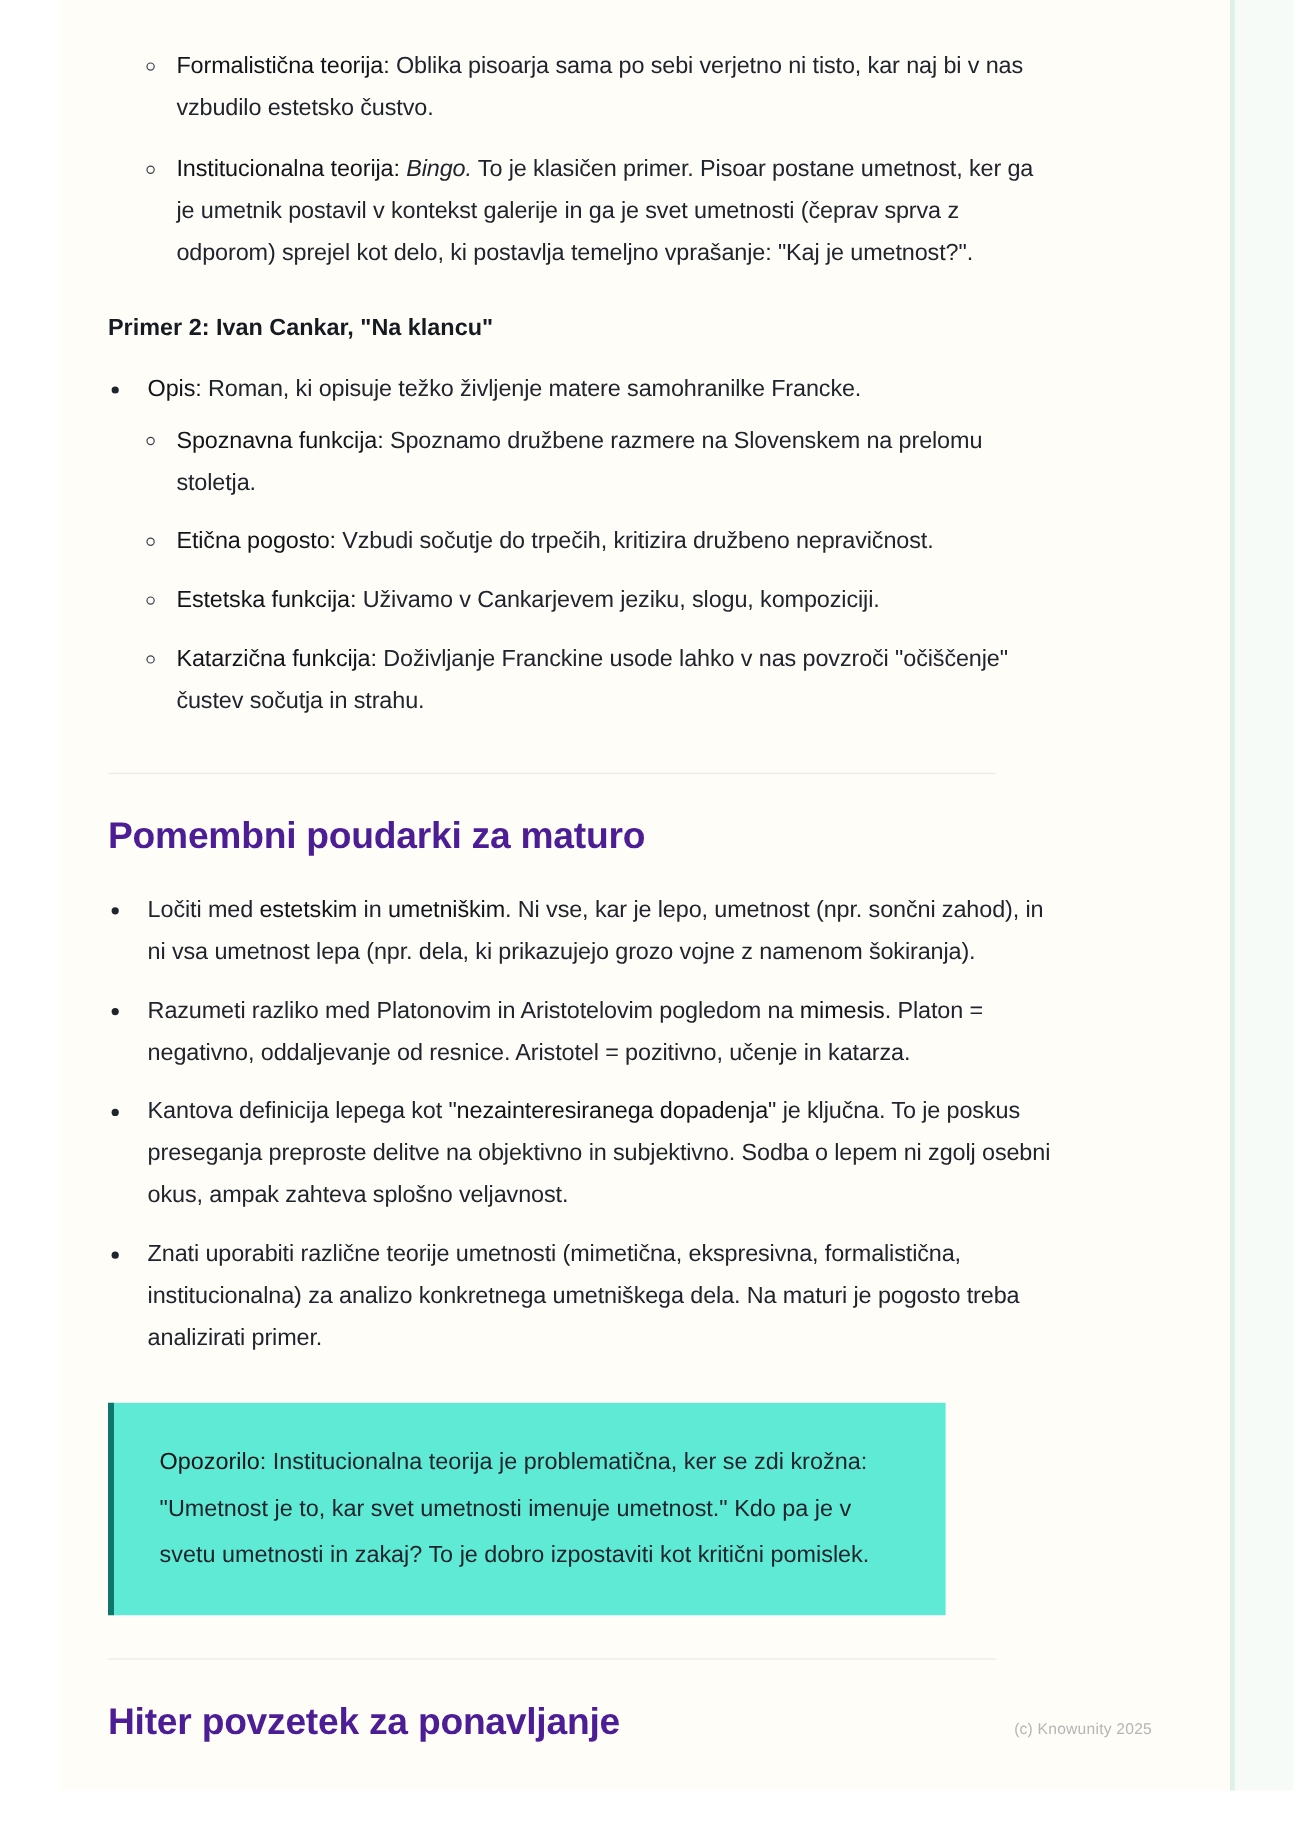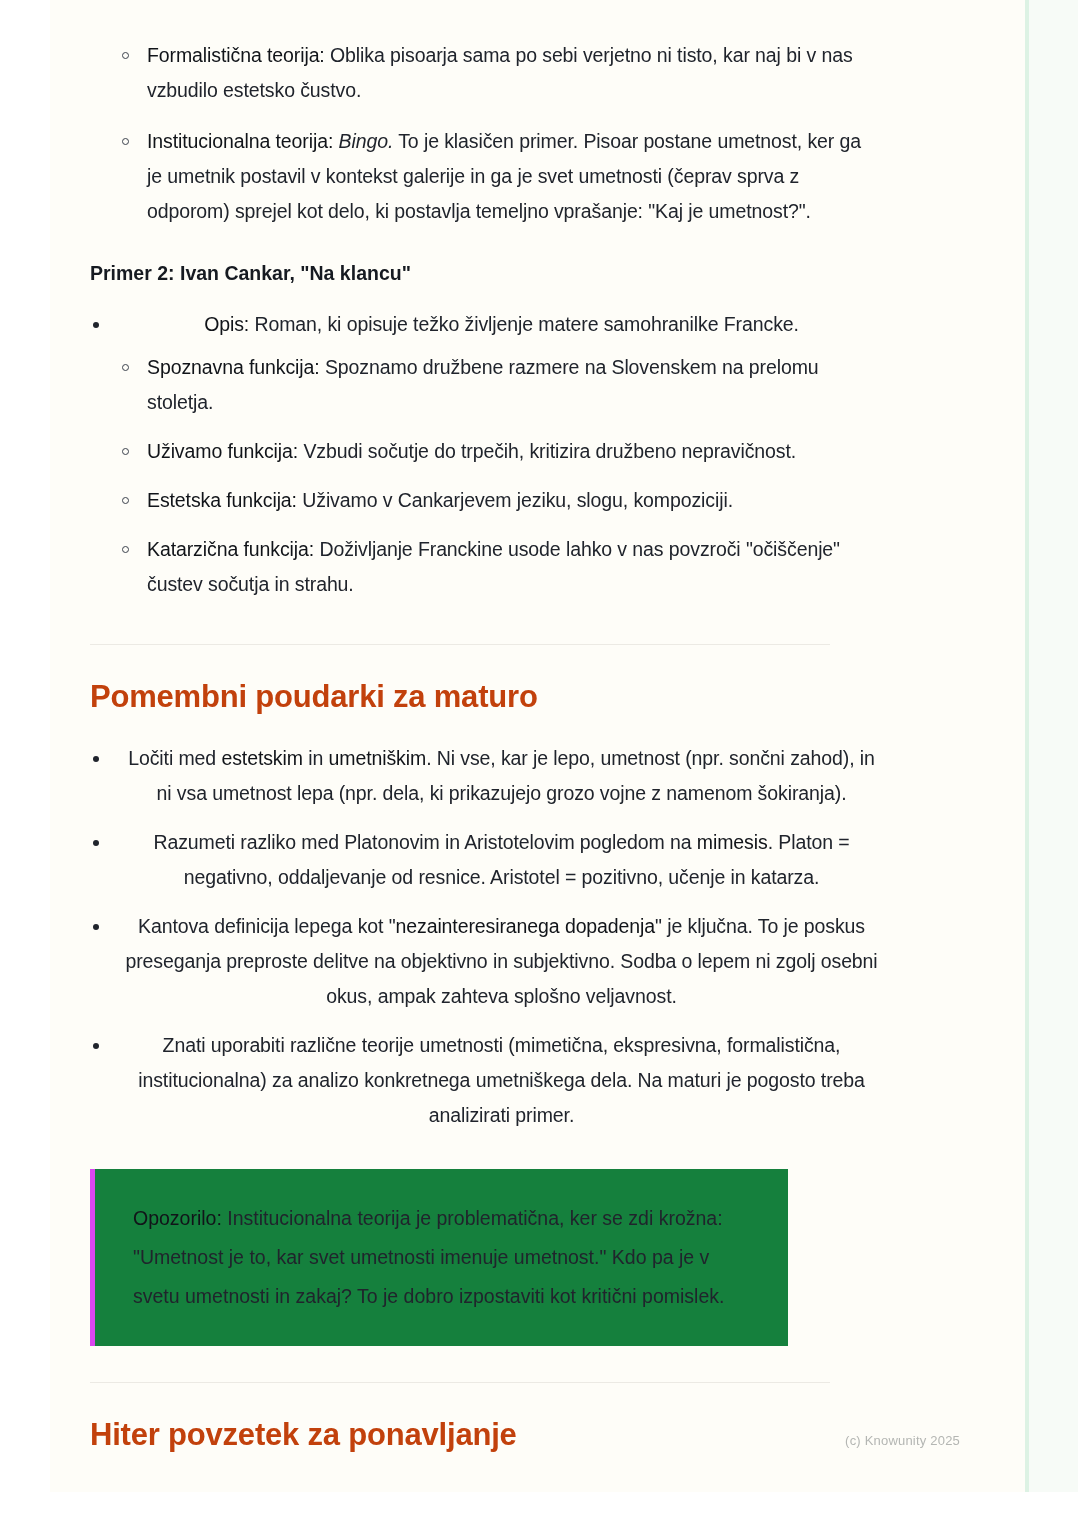--- a/index.html
+++ b/index.html
@@ -70,21 +70,20 @@
 
   ul.lvl1 {
     list-style: none;
     margin: 0;
     padding: 0;
   }
   ul.lvl1 > li {
     position: relative;
     padding-left: 33px;
     margin: 0 0 8px 18px;
-    text-align: center;
   }
   ul.lvl1 > li::before {
     content: "";
     position: absolute;
     left: 3px;
     top: 15px;
     width: 6px;
     height: 6px;
     border-radius: 50%;
     background: #20242c;
@@ -116,37 +115,37 @@
     font-size: 19.5px;
     line-height: 32px;
     font-weight: bold;
     color: #161a21;
     margin: 18px 0 16px 0;
   }
 
   .section-title {
     font-size: 31px;
     font-weight: bold;
-    color: #c2410c;
+    color: #4c1d95;
     letter-spacing: -0.2px;
     line-height: 40px;
     margin: 0;
   }
 
   hr.divider {
     border: none;
     border-top: 1.6px solid #eceae4;
     margin: 0;
     width: 740px;
   }
 
   .callout {
     position: relative;
-    background: #15803d;
-    border-left: 5px solid #d946ef;
+    background: #5eead4;
+    border-left: 5px solid #0f766e;
     padding: 30px 34px 30px 38px;
     width: 698px;
     box-sizing: border-box;
   }
   .callout-text {
     font-size: 19.5px;
     line-height: 39px;
     color: #20242c;
     text-align: justify;
   }
@@ -186,21 +185,21 @@
         <li style="margin-left:0">
           <span class="li-text"><b>Opis:</b><span> Roman, ki opisuje težko življenje matere samohranilke Francke.</span></span>
         </li>
       </ul>
 
       <ul class="lvl2" style="margin-top:6px">
         <li style="margin-top:6px">
           <span class="li-text"><b>Spoznavna funkcija:</b><span> Spoznamo družbene razmere na Slovenskem na prelomu stoletja.</span></span>
         </li>
         <li style="margin-top:14px">
-          <span class="li-text"><b>Uživamo funkcija:</b><span> Vzbudi sočutje do trpečih, kritizira družbeno nepravičnost.</span></span>
+          <span class="li-text"><b>Etična pogosto:</b><span> Vzbudi sočutje do trpečih, kritizira družbeno nepravičnost.</span></span>
         </li>
         <li style="margin-top:14px">
           <span class="li-text"><b>Estetska funkcija:</b><span> Uživamo v Cankarjevem jeziku, slogu, kompoziciji.</span></span>
         </li>
         <li style="margin-top:14px">
           <span class="li-text"><b>Katarzična funkcija:</b><span> Doživljanje Franckine usode lahko v nas povzroči "očiščenje" čustev sočutja in strahu.</span></span>
         </li>
       </ul>
 
       <div style="height:34px"></div>

